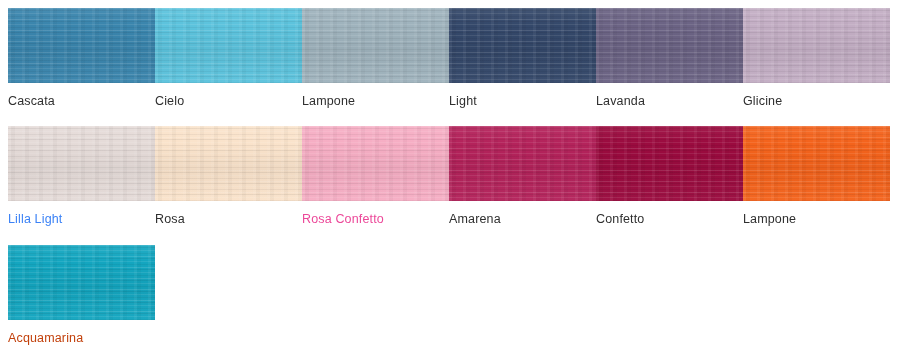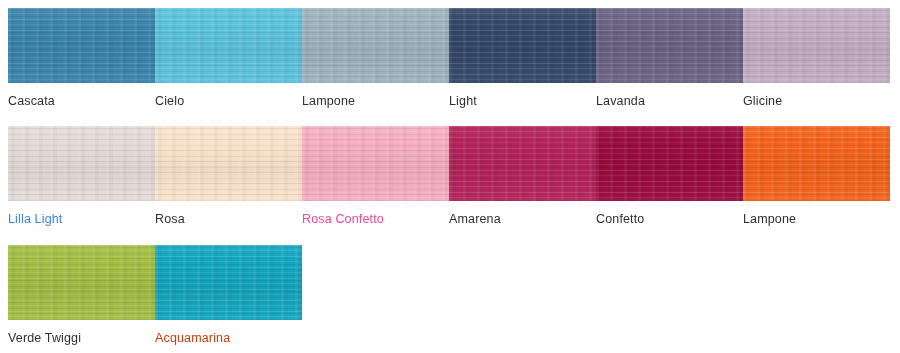--- a/index.html
+++ b/index.html
@@ -168,24 +168,20 @@
 
     <div class="swatch-cell">
       <div class="swatch-chip" style="background-color:#f4631c"></div>
       <div class="swatch-label" style="color: rgb(47, 47, 47);">Lampone</div>
     </div>
 
   </div>
 
   <div class="swatch-row" id="row-2">
 
-    <div class="swatch-cell">
-      <div class="swatch-chip" style="background-color:#a2bf44"></div>
-      <div class="swatch-label" style="color: rgb(47, 47, 47);">Verde Twiggi</div>
-    </div>
 
     <div class="swatch-cell">
       <div class="swatch-chip" style="background-color:#14a6c0"></div>
       <div class="swatch-label" style="color: #c2410c;">Acquamarina</div>
     </div>
 
   </div>
 
 </div>
 

